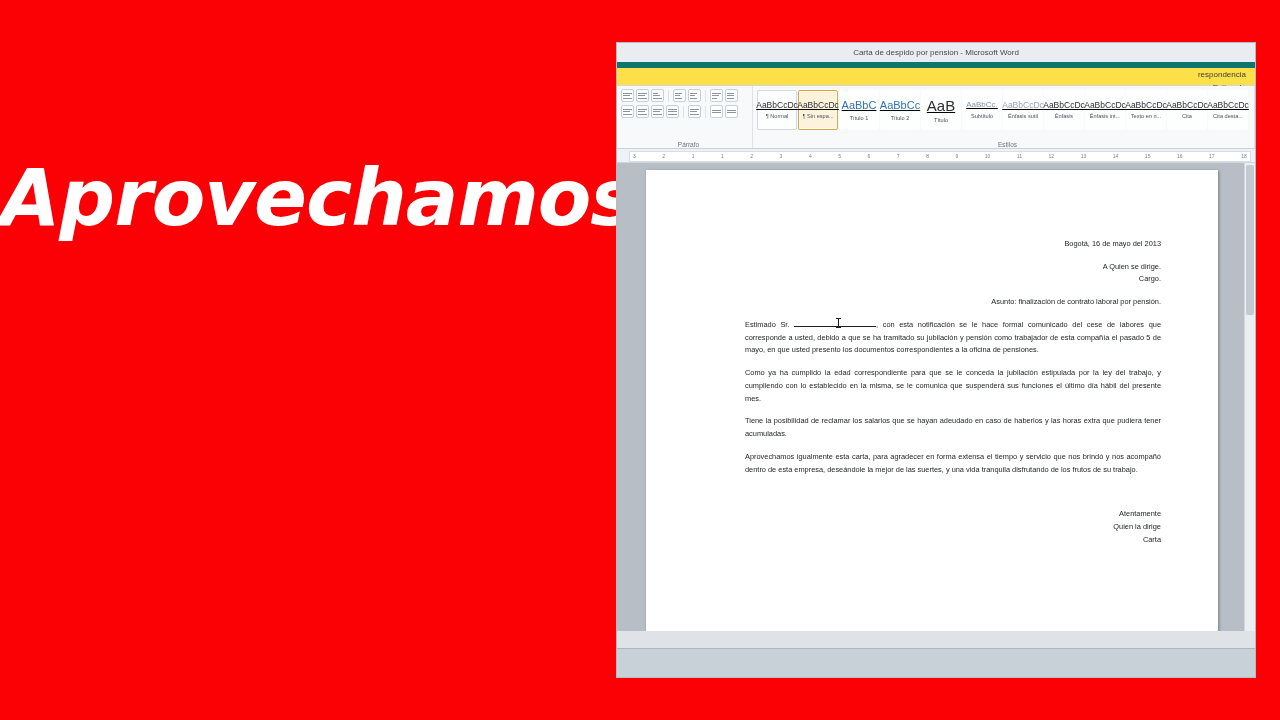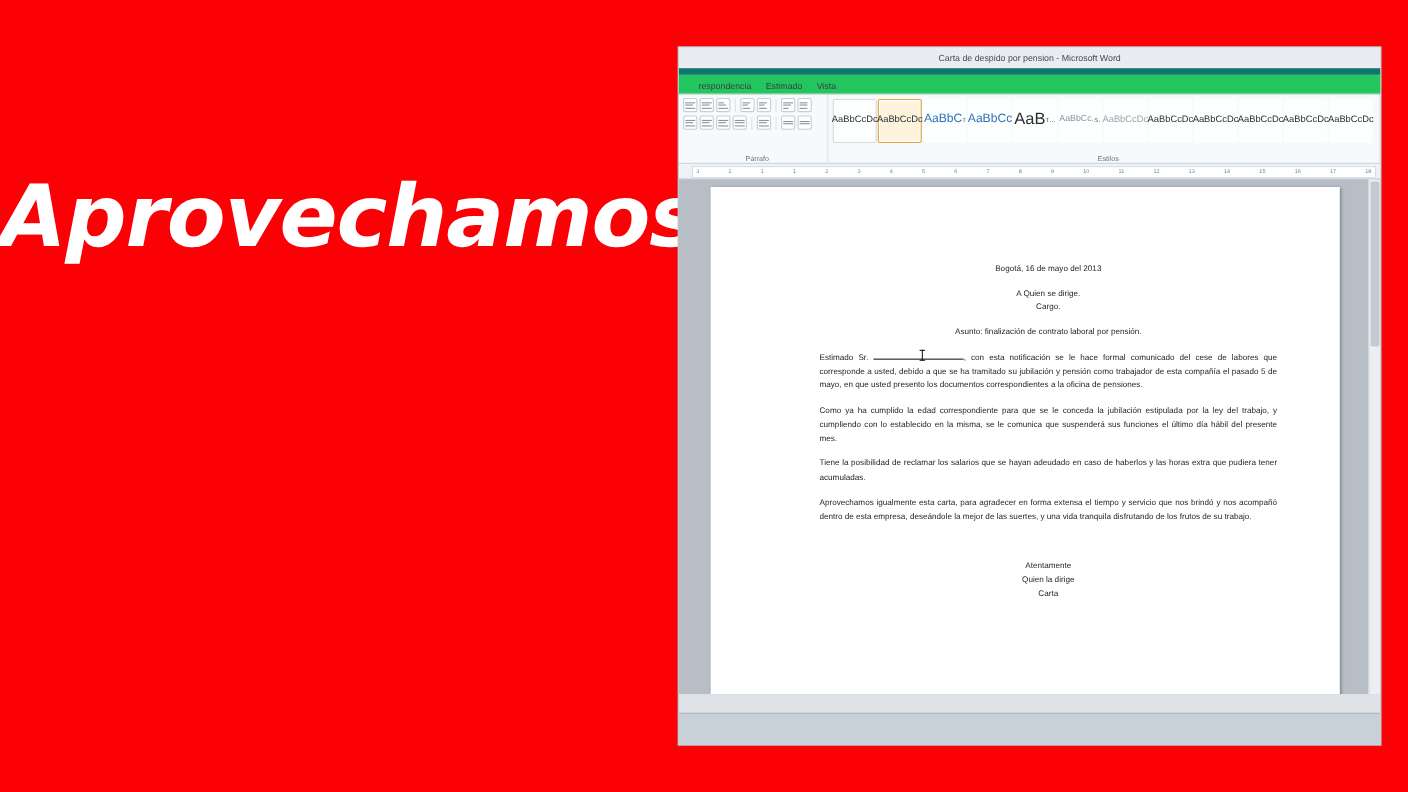--- a/index.html
+++ b/index.html
@@ -65,25 +65,26 @@
   }
   .titlebar .tt {
     font-size: 8px;
     color: #44494e;
     white-space: nowrap;
   }
 
   
   .tabstrip {
     height: 17px;
-    background: #22c55e;
+    background: #fde047;
     display: flex;
     align-items: flex-end;
-    padding-left: 14px;
+    padding-left: 3px;
     border-bottom: 1px solid #cfd6dd;
+    flex-direction: column;
   }
   .tab {
     font-size: 8px;
     color: #3b4045;
     padding: 2px 9px 2px 4px;
     white-space: nowrap;
   }
 
   
   .ribbon {
@@ -148,23 +149,25 @@
     gap: 1px;
     overflow: hidden;
   }
   .style-item {
     width: 40px;
     height: 40px;
     border: 1px solid transparent;
     background: #fdfefe;
     box-sizing: border-box;
     display: flex;
+    flex-direction: column;
     align-items: center;
     justify-content: center;
     border-radius: 2px;
+    text-decoration: underline;
   }
   .style-item.bordered { border-color: #d4dae0; }
   .style-item.selected {
     border-color: #e0a540;
     background: #fdf3dd;
     box-shadow: inset 0 0 0 1px #fff;
   }
   .style-prev {
     font-size: 8.5px;
     color: #2b2f33;
@@ -237,21 +240,21 @@
     position: absolute;
     left: 99px;
     top: 68px;
     width: 416px;
     font-family: "Liberation Sans", sans-serif;
     font-size: 7.4px;
     color: #1d1f21;
     line-height: 1.72;
   }
   .p { margin: 0 0 10px 0; text-align: justify; }
-  .p.nojust { text-align: center; }
+  .p.nojust { text-align: right; }
   .tight { margin-bottom: 0; }
   .gap-lg { height: 22px; }
   .blank-line {
     display: inline-block;
     width: 82px;
     border-bottom: 1px solid #1d1f21;
     position: relative;
     vertical-align: baseline;
   }
   .caret {

